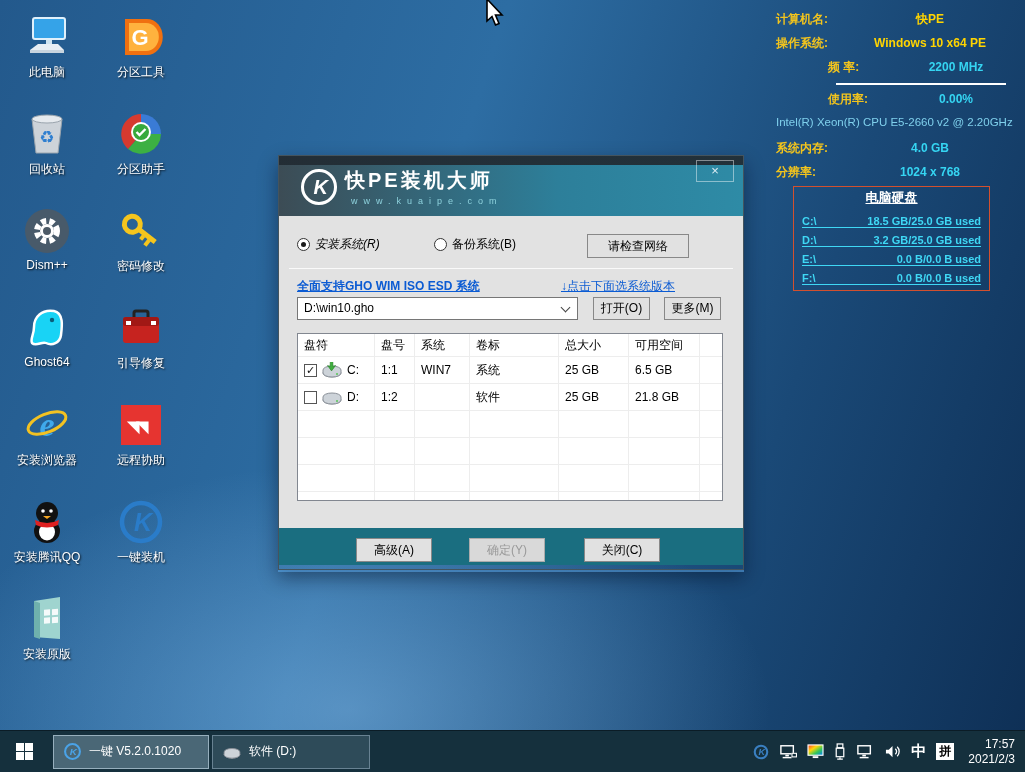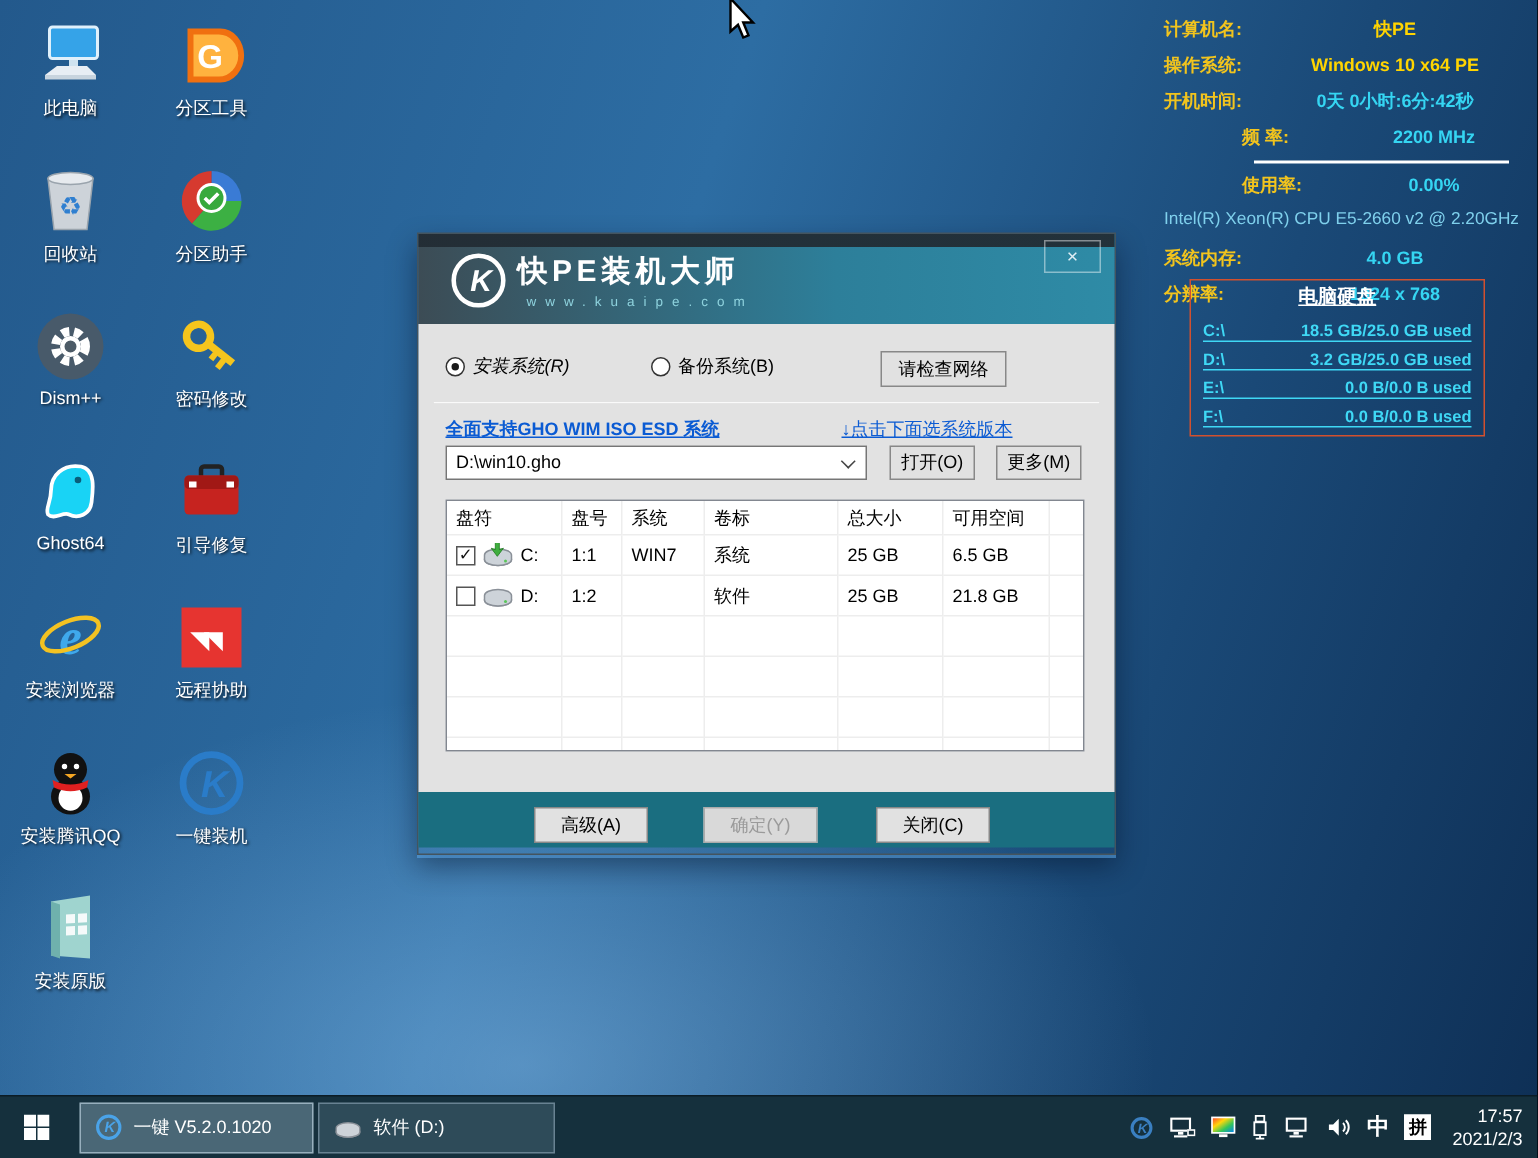--- a/index.html
+++ b/index.html
@@ -286,24 +286,20 @@
 
   <div class="sysinfo">
     <div class="si-row">
         <span class="l">计算机名:</span>
         <span class="v v-yellow">快PE</span>
       </div>
     <div class="si-row">
         <span class="l">操作系统:</span>
         <span class="v v-yellow">Windows 10 x64 PE</span>
       </div>
-    <div class="si-row">
-        <span class="l">开机时间:</span>
-        <span class="v v-cyan">0天 0小时:6分:42秒</span>
-      </div>
     <div class="si-row si-indent">
         <span class="l">频 率:</span>
         <span class="v v-cyan">2200 MHz</span>
       </div>
     <div class="si-divider"></div>
     <div class="si-row si-indent">
         <span class="l">使用率:</span>
         <span class="v v-cyan">0.00%</span>
       </div>
     <div class="si-cpu">Intel(R) Xeon(R) CPU E5-2660 v2 @ 2.20GHz</div>
@@ -352,21 +348,21 @@
 
     <div class="dlg-body">
       <span class="radio" style="left:18px; top:20px;font-style:italic;">
         <span class="rdot sel"></span>
         <span>安装系统(R)</span>
       </span>
       <span class="radio" style="left:155px; top:20px;">
         <span class="rdot"></span>
         <span>备份系统(B)</span>
       </span>
-      <button class="btn" style="position:absolute; left:308px; top:18px; width:84px; height:24px;">请检查网络</button>
+      <button class="btn" style="position:absolute; left:308px; top:18px; width:102px; height:24px;">请检查网络</button>
 
       <div class="sep"></div>
 
       <span class="linkblue" style="position:absolute; left:18px; top:62px; font-weight:bold;">全面支持GHO WIM ISO ESD 系统</span>
       <span class="linkblue" style="position:absolute; left:282px; top:62px;text-decoration:underline;">↓点击下面选系统版本</span>
 
       <div class="combo">
         <span>D:\win10.gho</span>
         <span class="chev"></span>
       </div>

